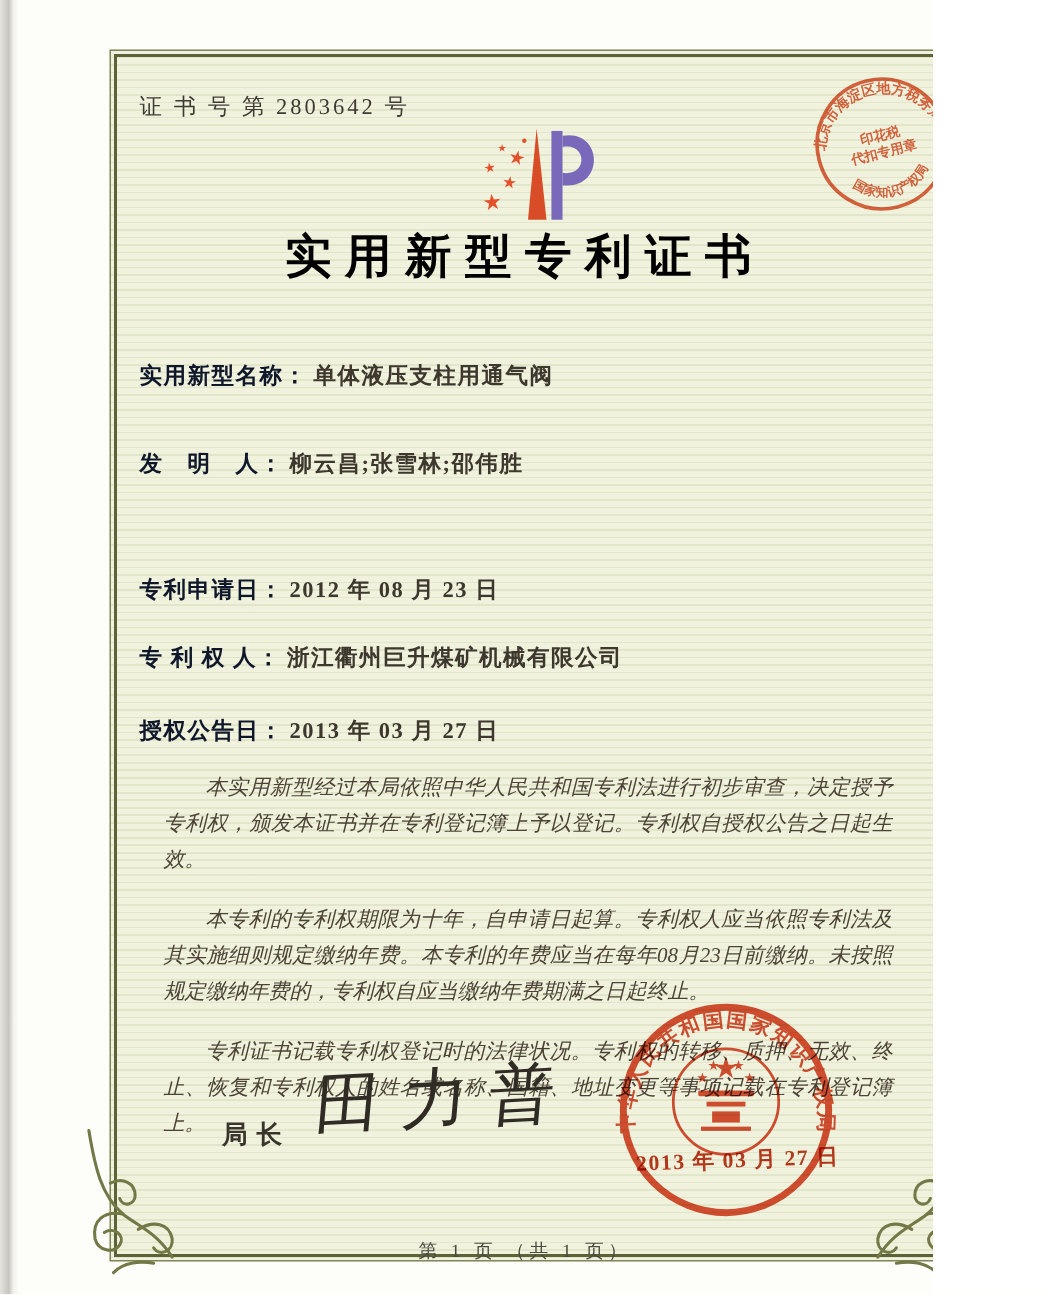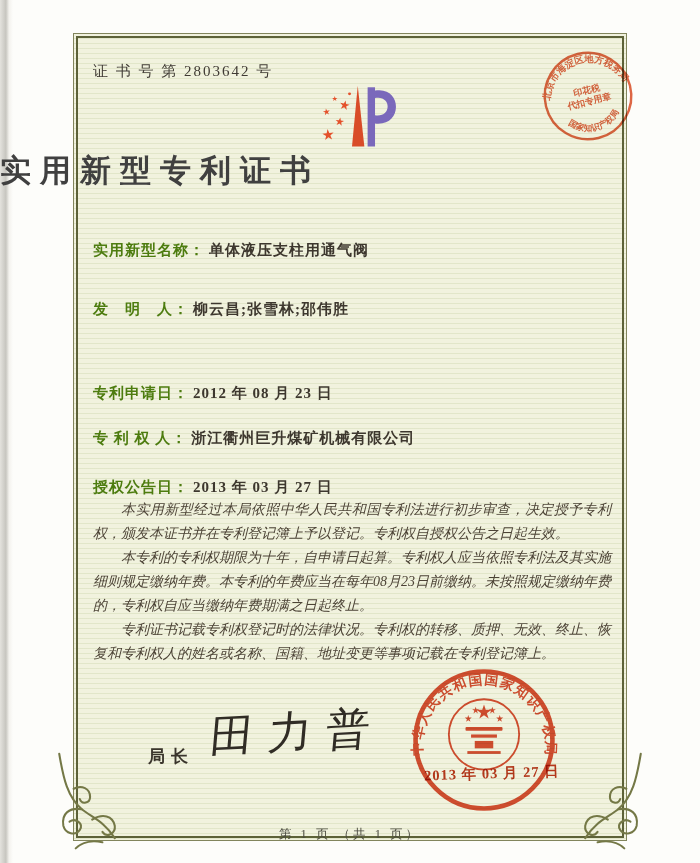--- a/index.html
+++ b/index.html
@@ -1,17 +1,17 @@
 <!DOCTYPE html>
 <html><head>
 <meta charset="utf-8">
 <style>
   html,body{margin:0;padding:0;background:#ffffff;}
   .scan{
-    position:relative;width:700px;height:863px;overflow:hidden;
+    position:relative;width:622px;height:863px;overflow:hidden;
     background:#fdfdfa;
     font-family:"Liberation Serif","DejaVu Serif",serif;
   }
   .scan-edge-left{
     position:absolute;left:0;top:0;width:13px;height:100%;
     background:linear-gradient(to right,#cfcdc6,#9a988f 45%,#eceae4 70%,#fdfdfa);
     opacity:.55;
   }
   
   .paper{
@@ -31,38 +31,38 @@
   .corner{position:absolute;pointer-events:none;}
   .corner-right{left:577px;top:747px;width:72px;height:104px;}
   .corner-left{left:51px;top:747px;width:72px;height:104px;transform:scaleX(-1);}
 
   .cert-no{
     position:absolute;left:93px;top:62px;
     font-size:15px;letter-spacing:2px;color:#3f3a33;white-space:nowrap;
   }
   .logo{position:absolute;left:296px;top:84px;width:112px;height:74px;}
   .title{
-    position:absolute;left:0;top:150px;width:700px;
-    font-size:31px;font-weight:bold;letter-spacing:9px;color:#404040;
+    position:absolute;left:0;top:150px;width:700px;text-align:center;
+    font-size:31px;font-weight:bold;letter-spacing:9px;color:#000000;
   }
   .field{
     position:absolute;left:93px;white-space:nowrap;
     font-size:15px;color:#433d33;letter-spacing:1px;font-weight:600;
   }
-  .f-label{color:#4d7c0f;}
+  .f-label{color:#0f172a;}
   .f-value{margin-left:4px;color:#3d372e;text-align:right;}
   .field-1{top:241px;} .field-2{top:300px;} .field-3{top:336px;}
   .field-4{top:384px;font-family:Liberation Serif, serif;} .field-5{top:429px;} .field-6{top:478px;}
 
   .body-text{
     position:absolute;left:93px;top:498px;width:518px;
     font-size:14px;line-height:24px;color:#4c4336;
     font-style:italic;text-align:justify;
   }
-  .body-text p{margin:0;text-indent:2em;}
+  .body-text p{margin:16px;text-indent:2em;}
 
   .director{position:absolute;left:148px;top:705px;height:80px;}
   .director-label{
     position:absolute;left:0;top:40px;font-size:17px;letter-spacing:6px;
     color:#3a352c;white-space:nowrap;font-weight:600;
   }
   .director-name{
     position:absolute;left:62px;top:-2px;font-size:44px;letter-spacing:14px;
     color:#302c25;white-space:nowrap;
     transform:rotate(-3deg) skewX(-8deg);font-weight:500;

